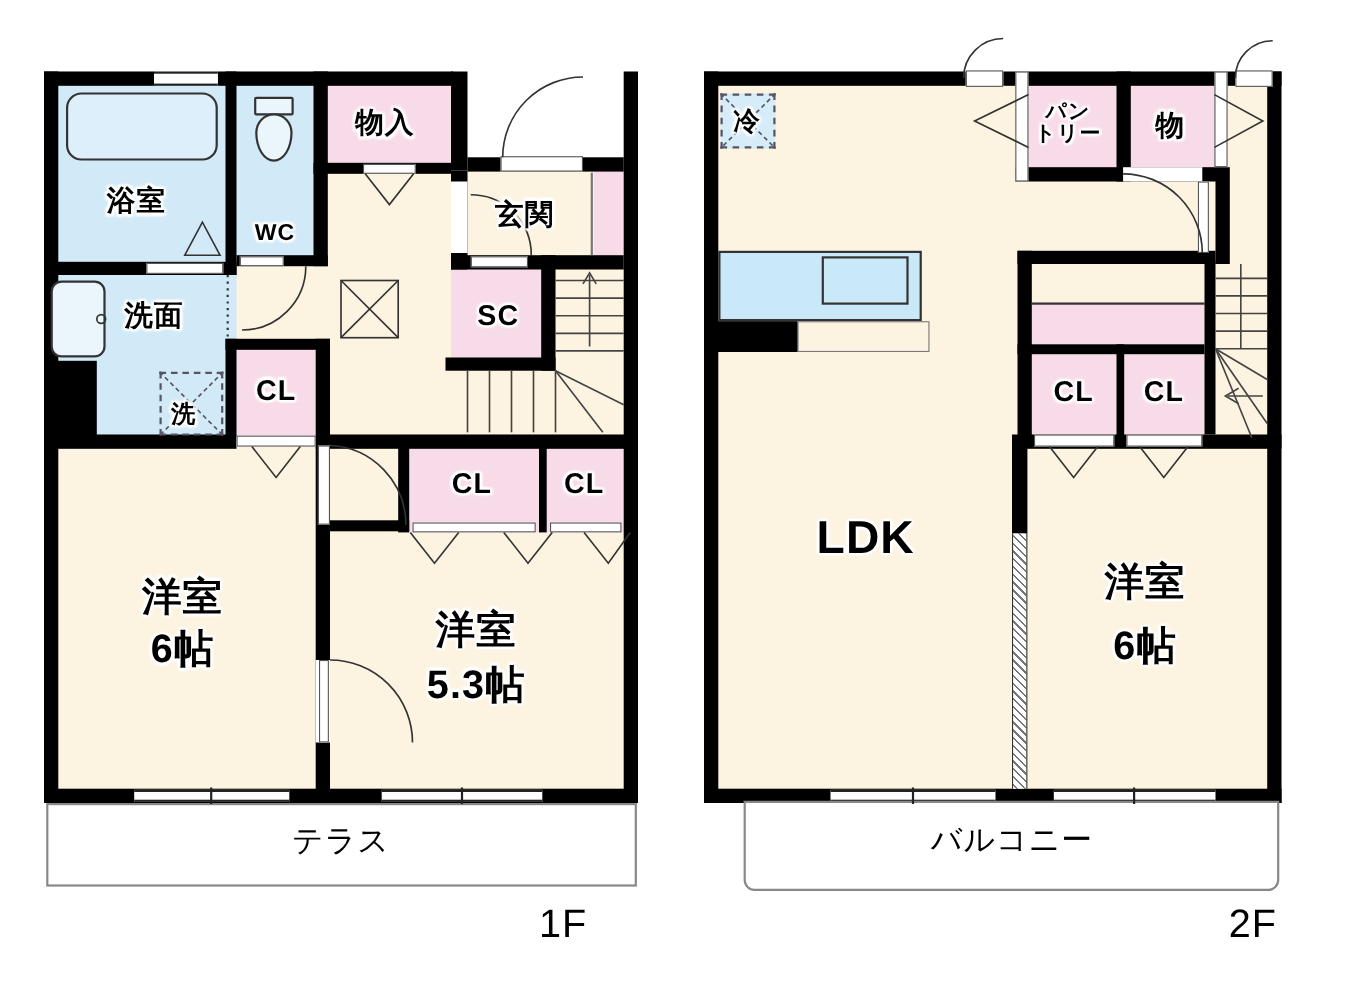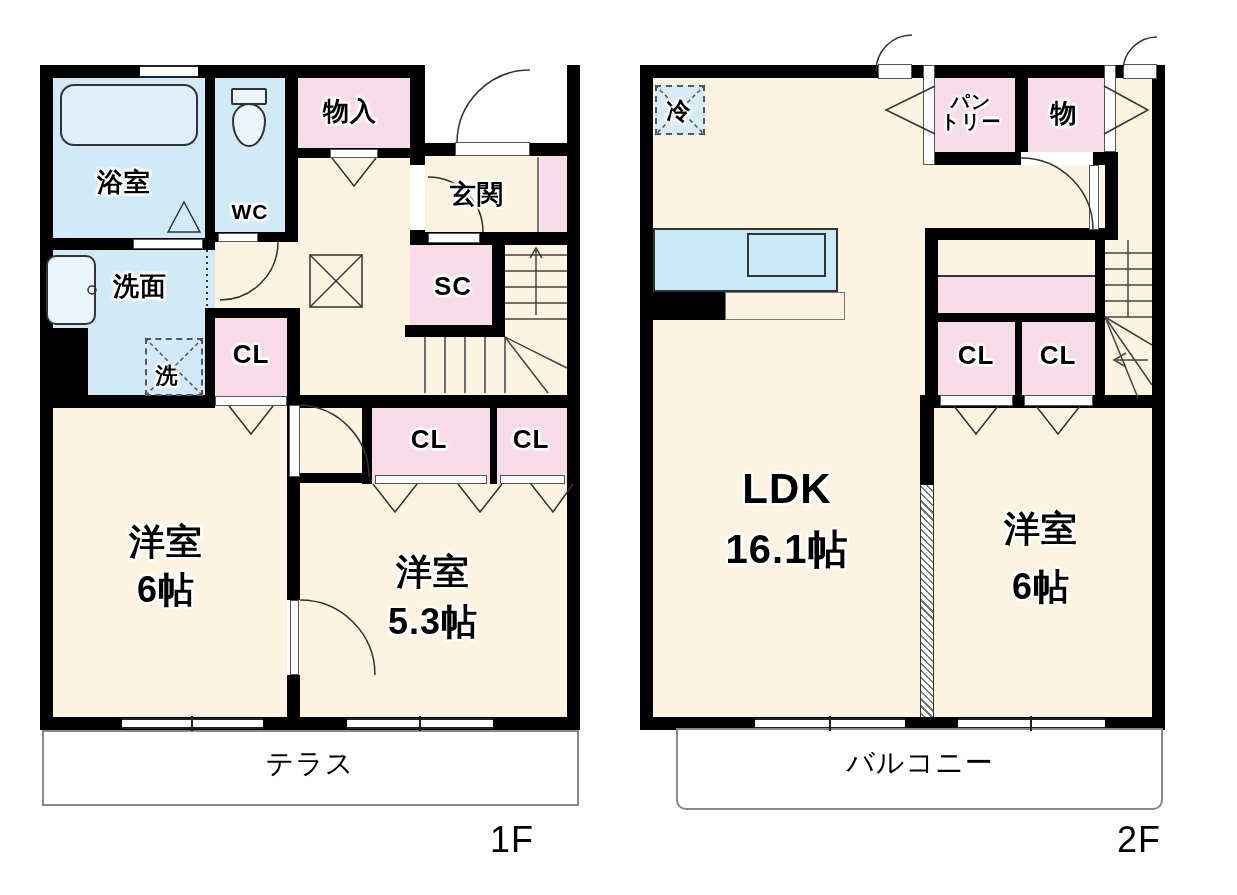--- a/index.html
+++ b/index.html
@@ -239,19 +239,18 @@
 
   <div class="lab" style="left:679px;top:111px;font-size:24px;">冷</div>
   <div class="lab" style="left:971px;top:112px;font-size:19px;">
     <div>パン</div>
     <div>トリー</div>
   </div>
   <div class="lab" style="left:1064px;top:114px;font-size:26px;">物</div>
   <div class="lab" style="left:976px;top:356px;font-size:26px;">CL</div>
   <div class="lab" style="left:1058px;top:356px;font-size:26px;">CL</div>
   <div class="lab" style="left:787px;top:489px;font-size:42px;">LDK</div>
-  <div class="lab" style="left:787px;top:549px;font-size:40px;">16.1帖</div>
   <div class="lab" style="left:1041px;top:529px;font-size:36px;">洋室</div>
   <div class="lab" style="left:1041px;top:587px;font-size:36px;">6帖</div>
   <div class="lab" style="left:920px;top:763px;font-size:28px;font-weight:500;">バルコニー</div>
   <div class="lab" style="left:1139px;top:840px;font-size:36px;font-weight:500;">2F</div>
 
 </div>
 
 </body></html>

